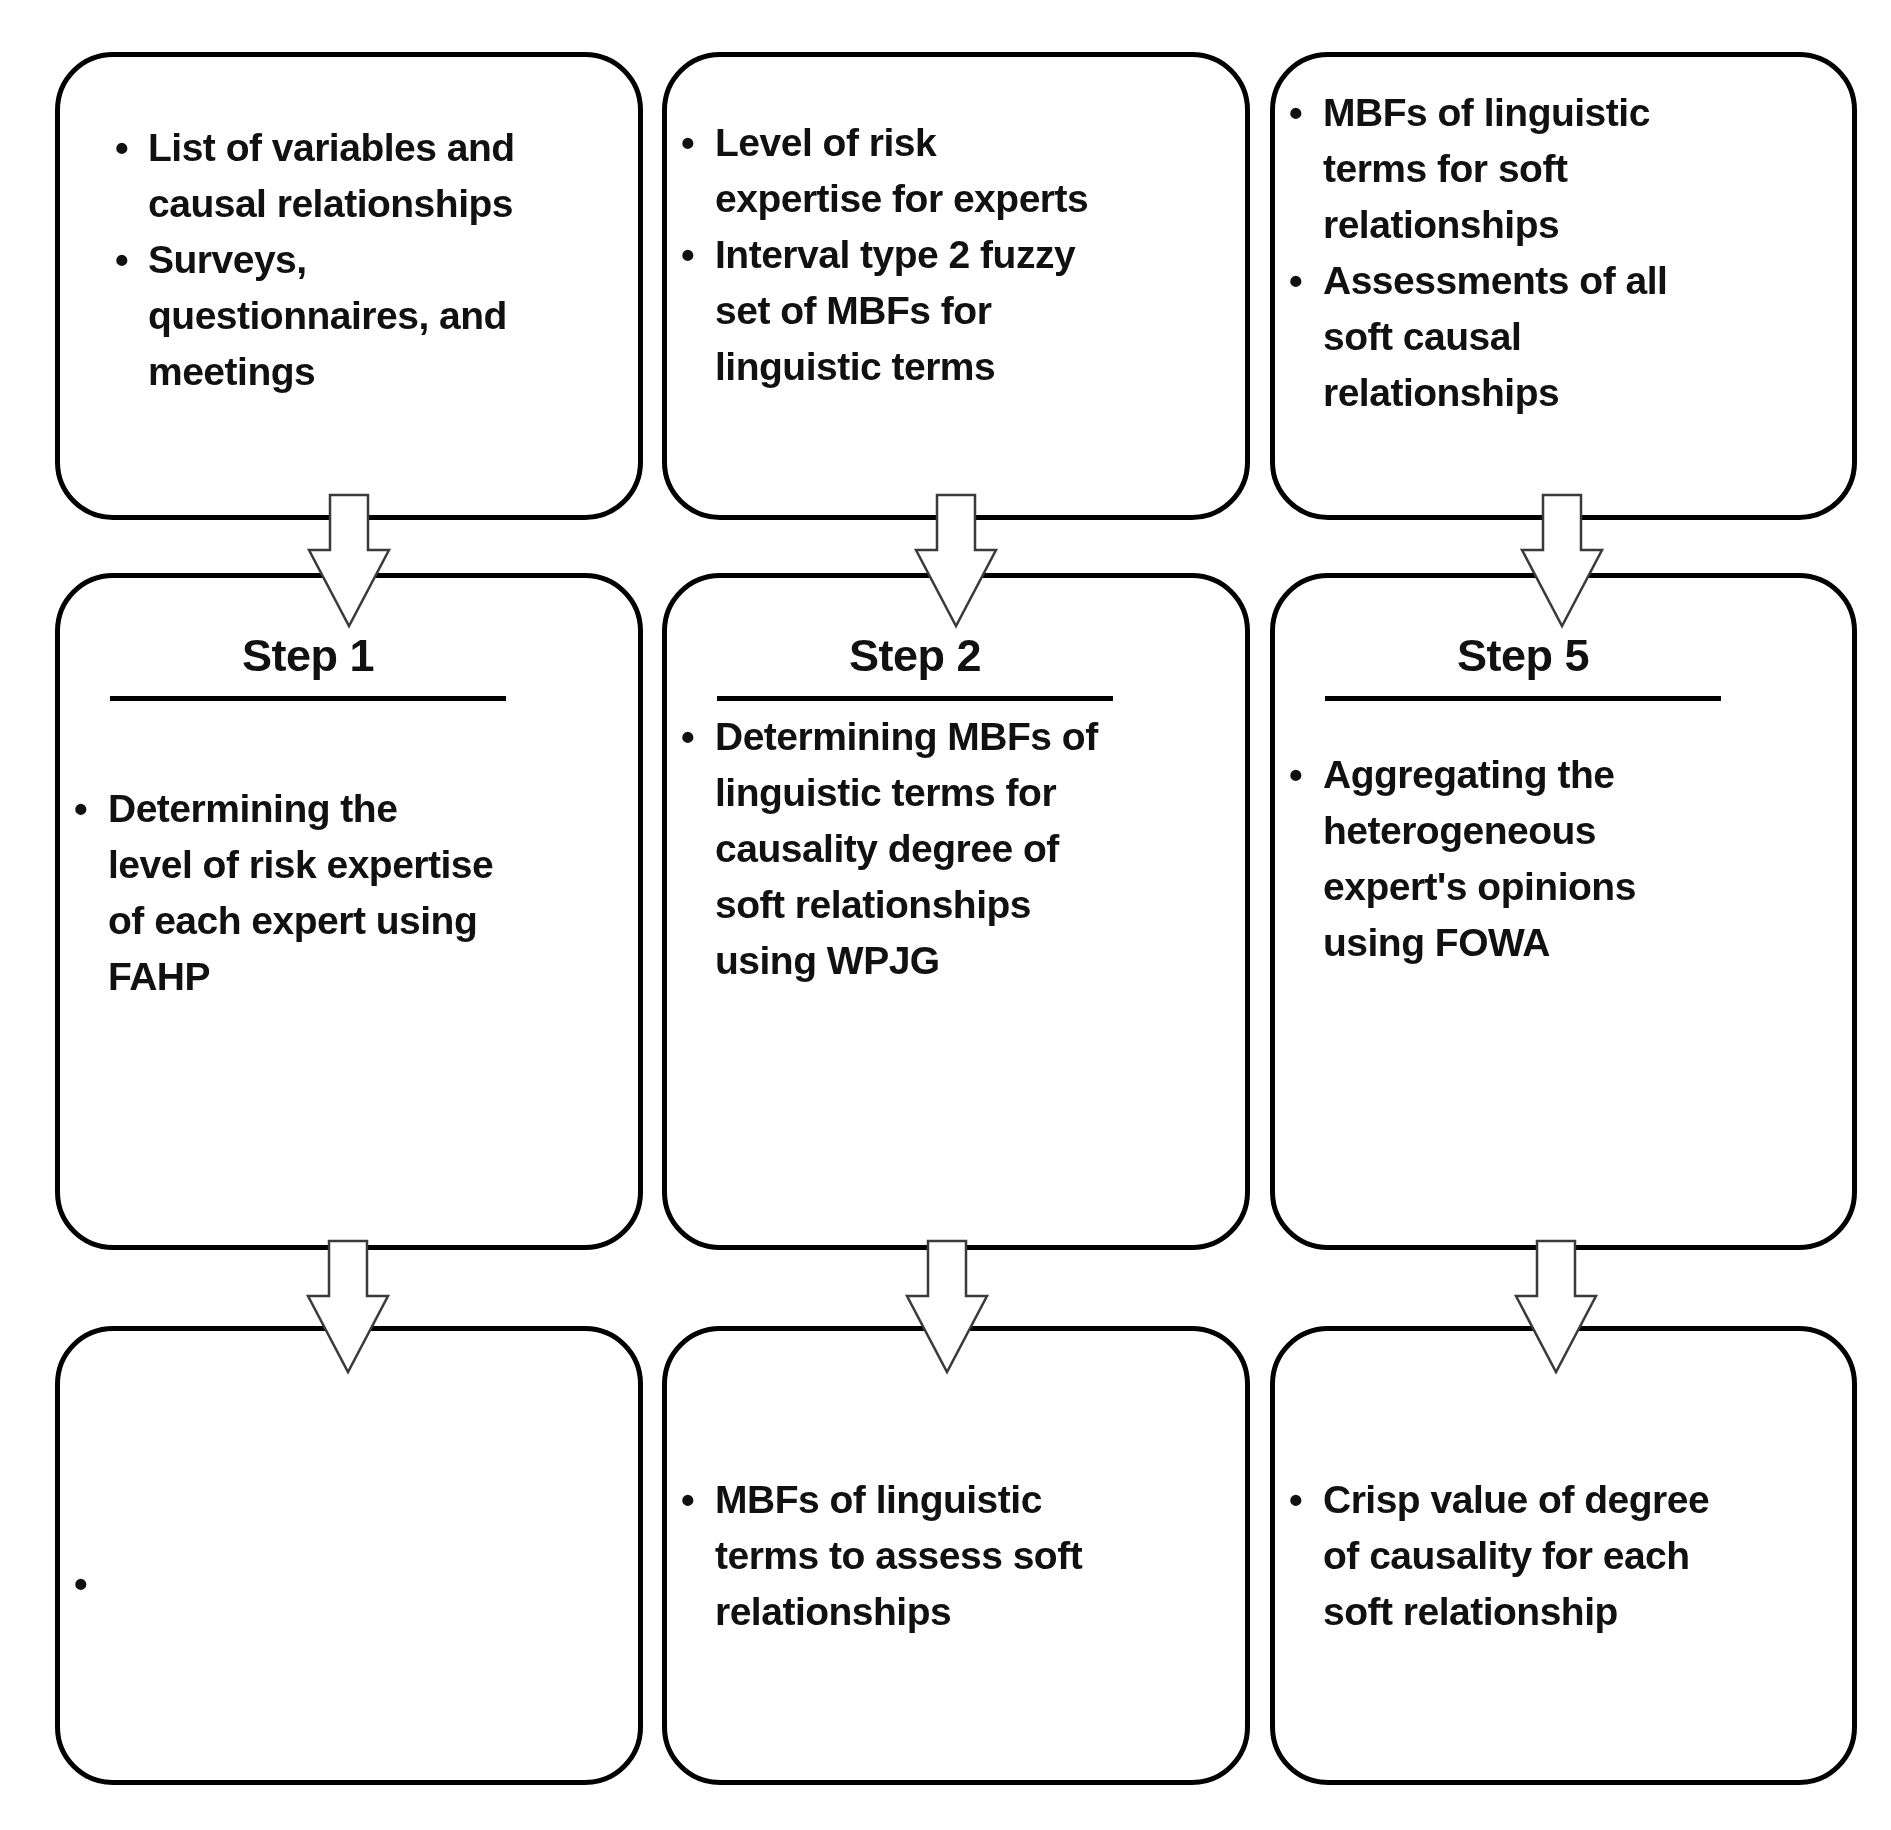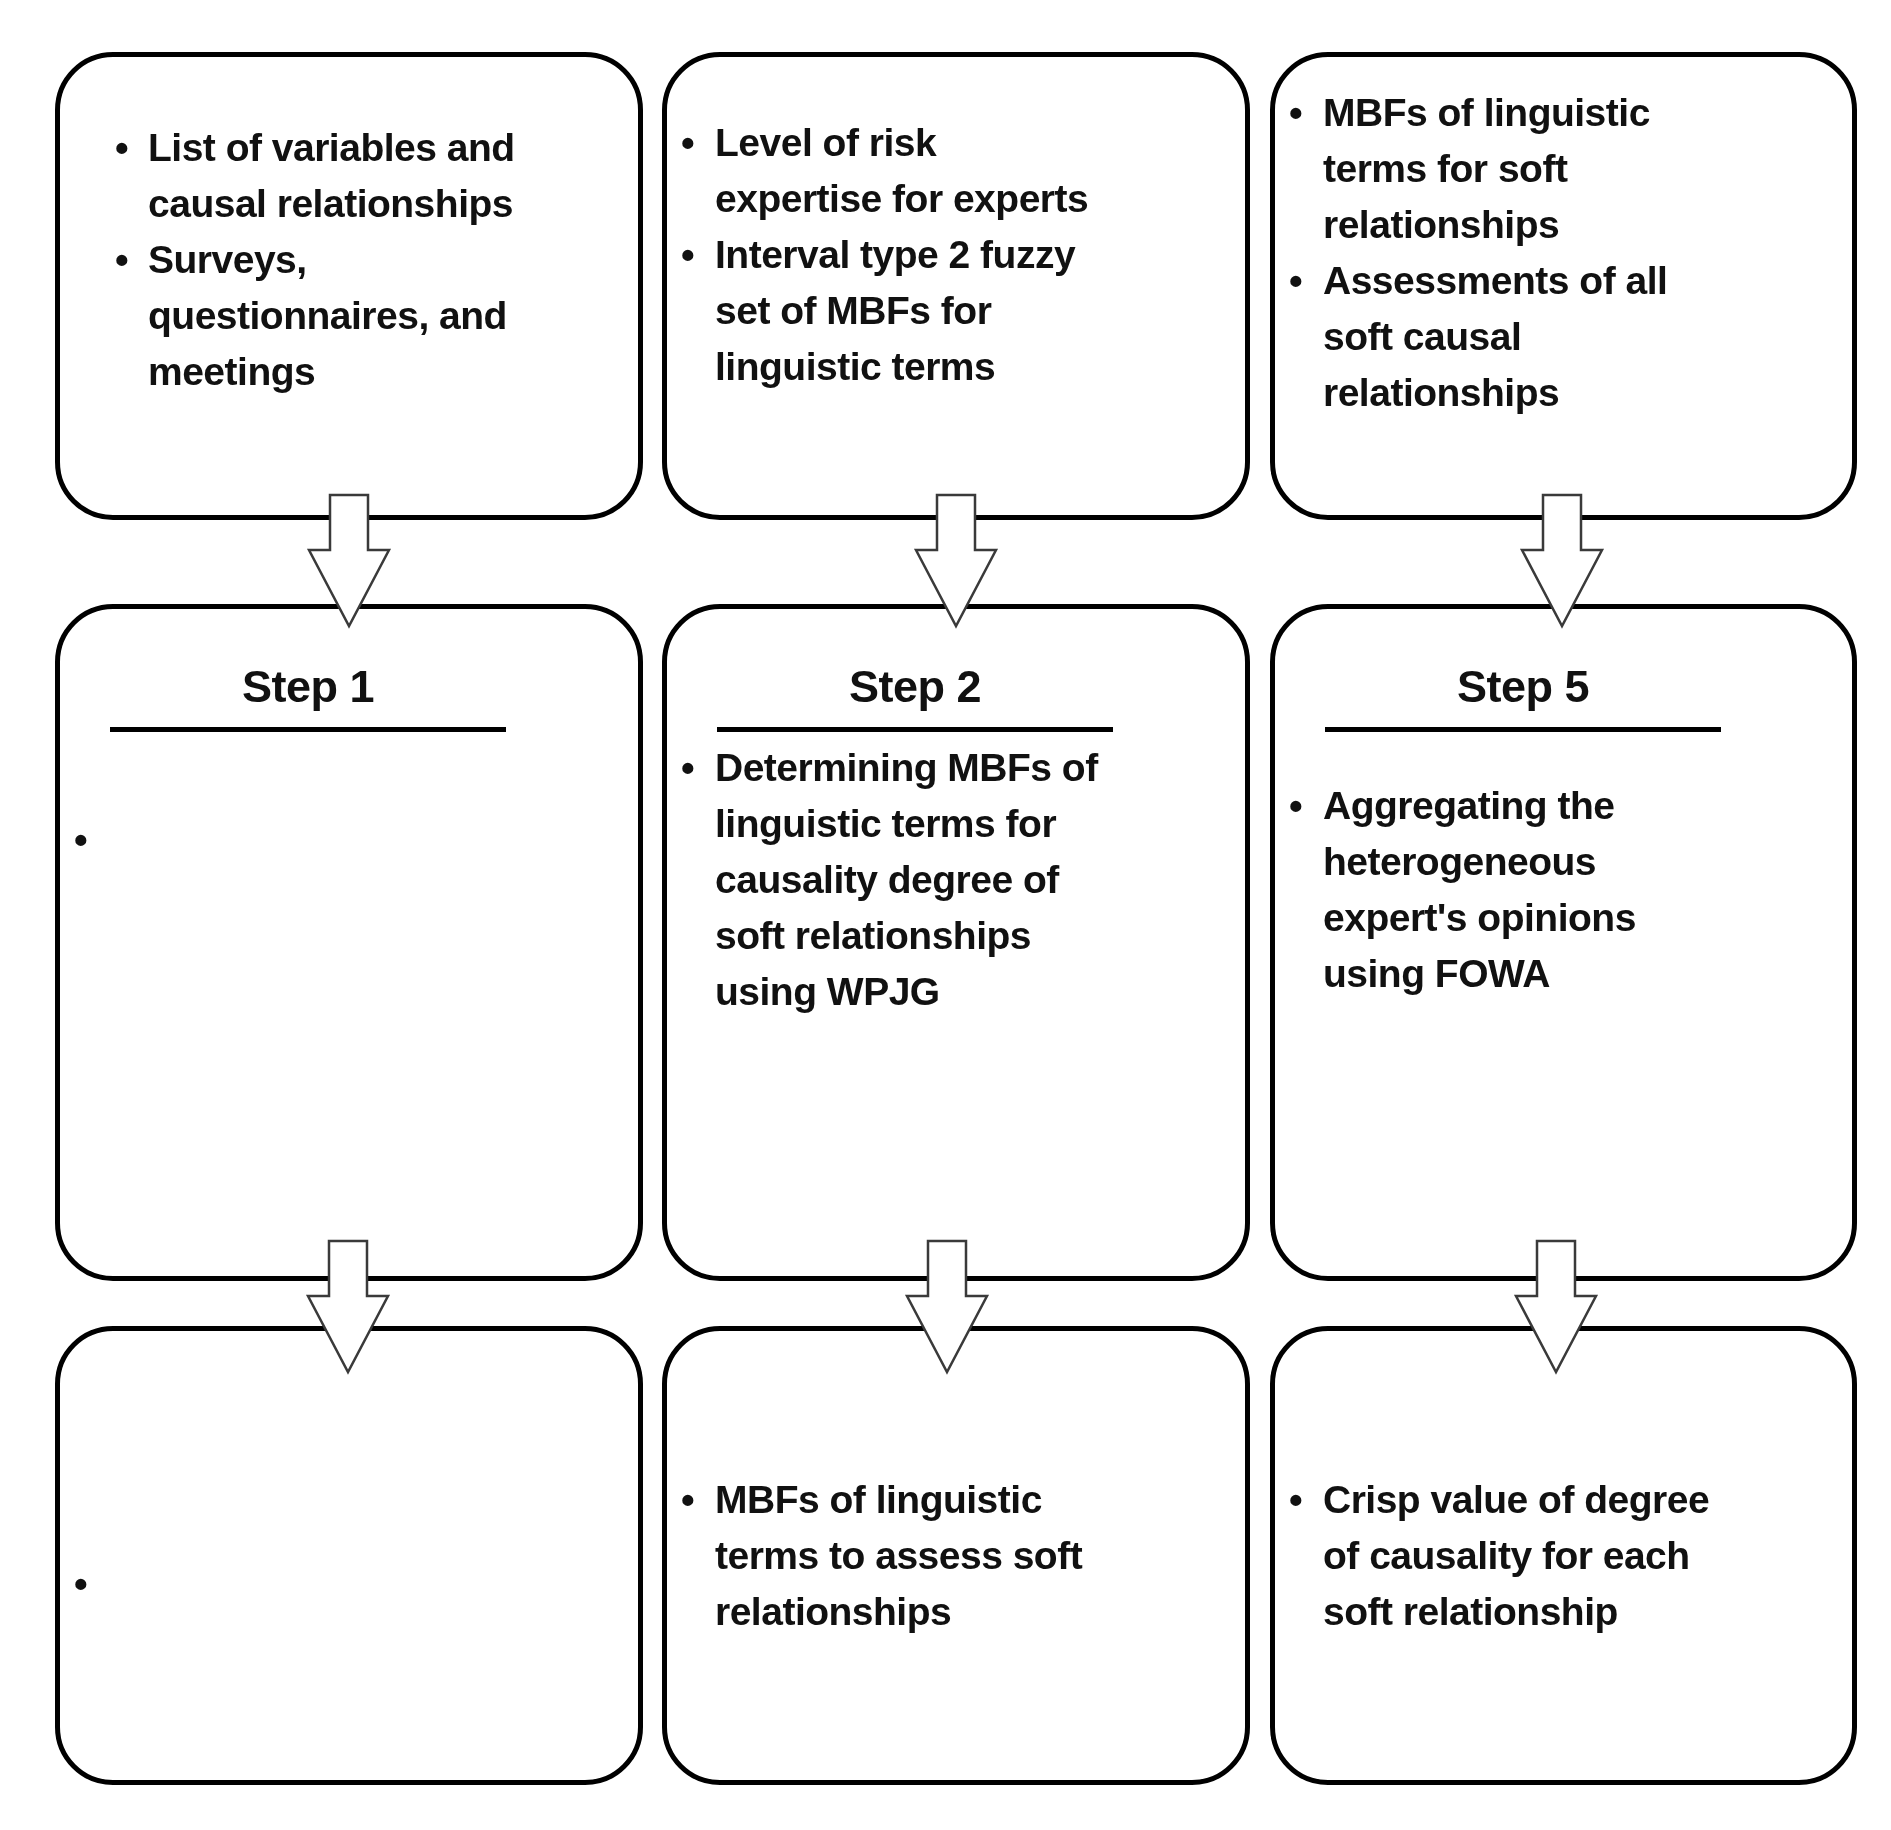--- a/index.html
+++ b/index.html
@@ -17,21 +17,21 @@
     background:#ffffff;
     border:5px solid #000000;
     border-radius:58px;
     z-index:1;
   }
   
   .c1{left:55px;width:588px;}
   .c2{left:662px;width:588px;}
   .c3{left:1270px;width:587px;}
   .r1{top:52px;height:468px;}
-  .r2{top:604px;height:677px;}
+  .r2{top:573px;height:677px;}
   .r3{top:1326px;height:459px;}
 
   .bullets{margin:0;}
   .bullet{
     position:relative;
     padding-left:48px;
     font-size:39px;
     font-weight:bold;
     line-height:56px;
     letter-spacing:-0.5px;
@@ -124,20 +124,24 @@
   </div>
 
   <div id="b4" class="box c1 r2 stepbox">
     <div class="step-wrap">
       <div class="step-head">Step 1</div>
       <div class="underline"></div>
     </div>
     <div class="bullets">
       <div class="bullet">
         <span class="dot">•</span>
+        <span class="bt">Determining the
+level of risk expertise
+of each expert using
+FAHP</span>
       </div>
     </div>
   </div>
 
   <div id="b5" class="box c2 r2 stepbox">
     <div class="step-wrap">
       <div class="step-head">Step 2</div>
       <div class="underline"></div>
     </div>
     <div class="bullets">

